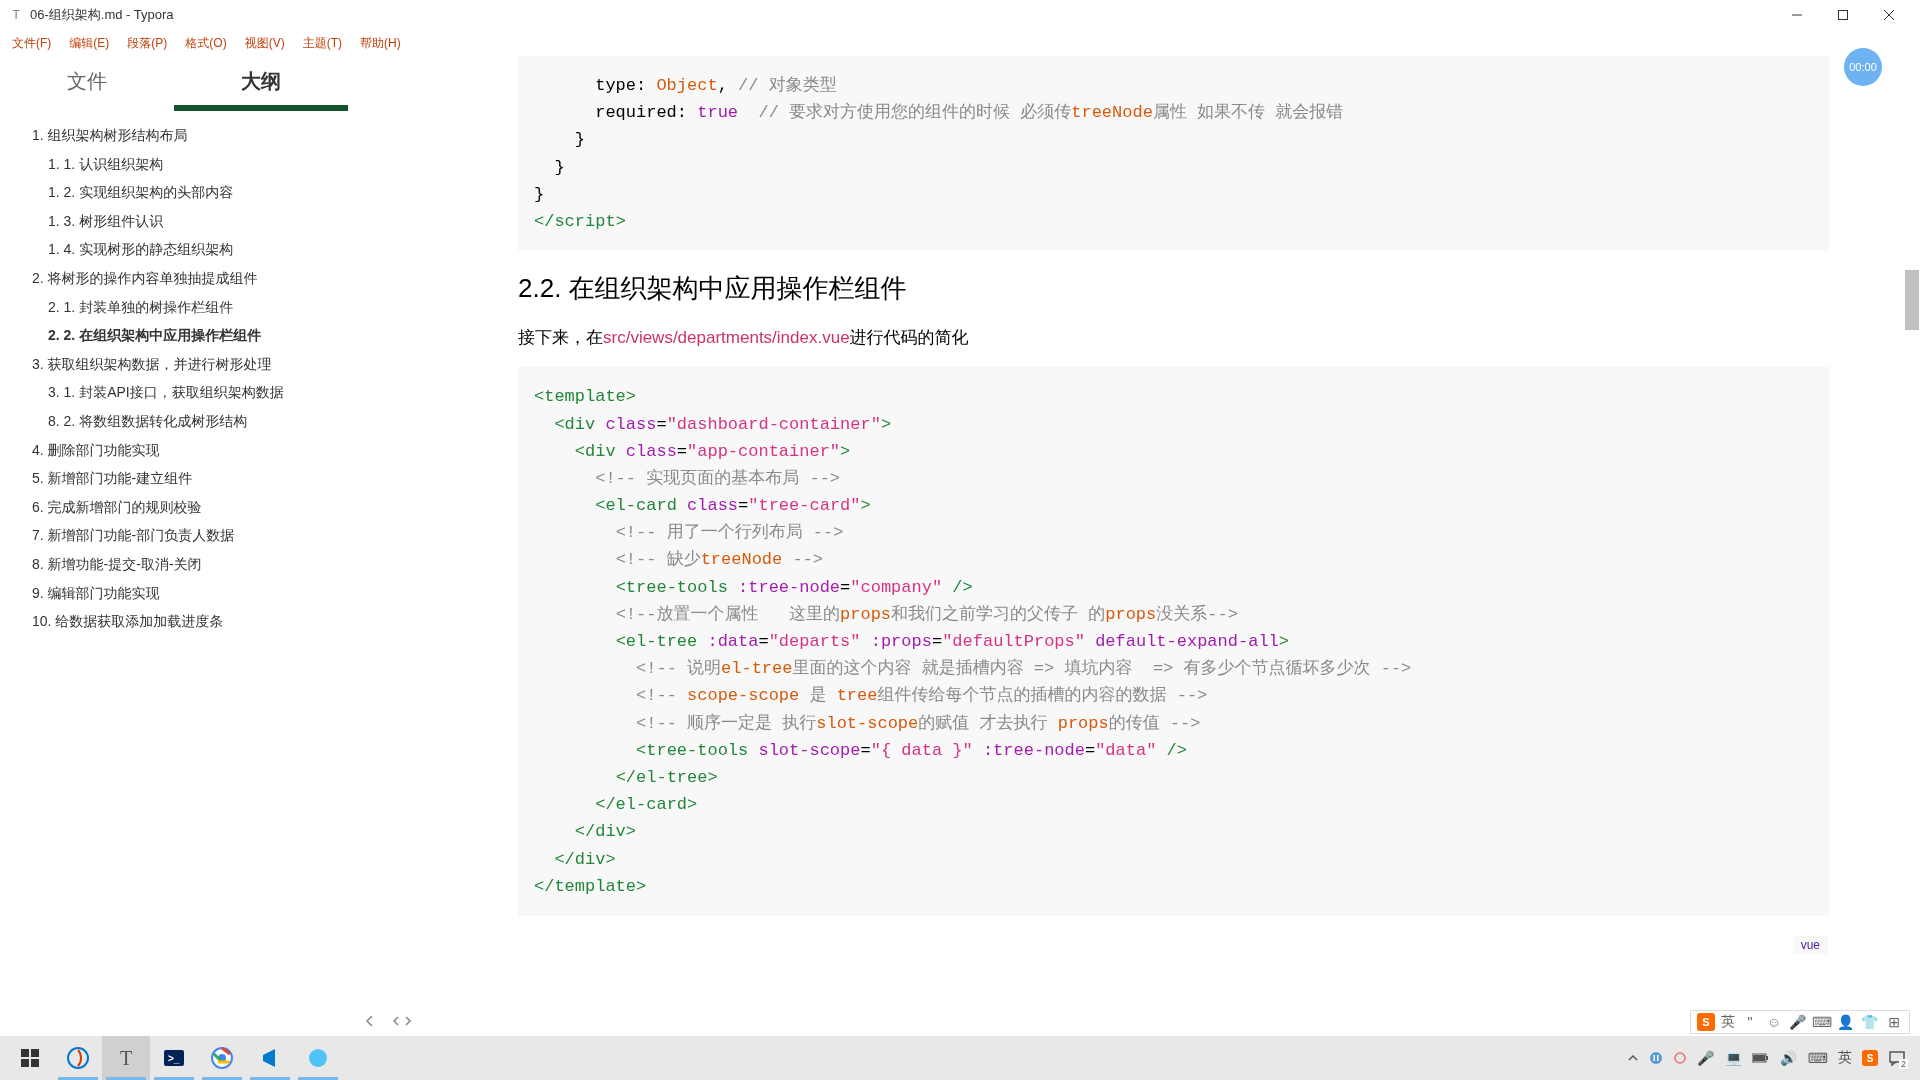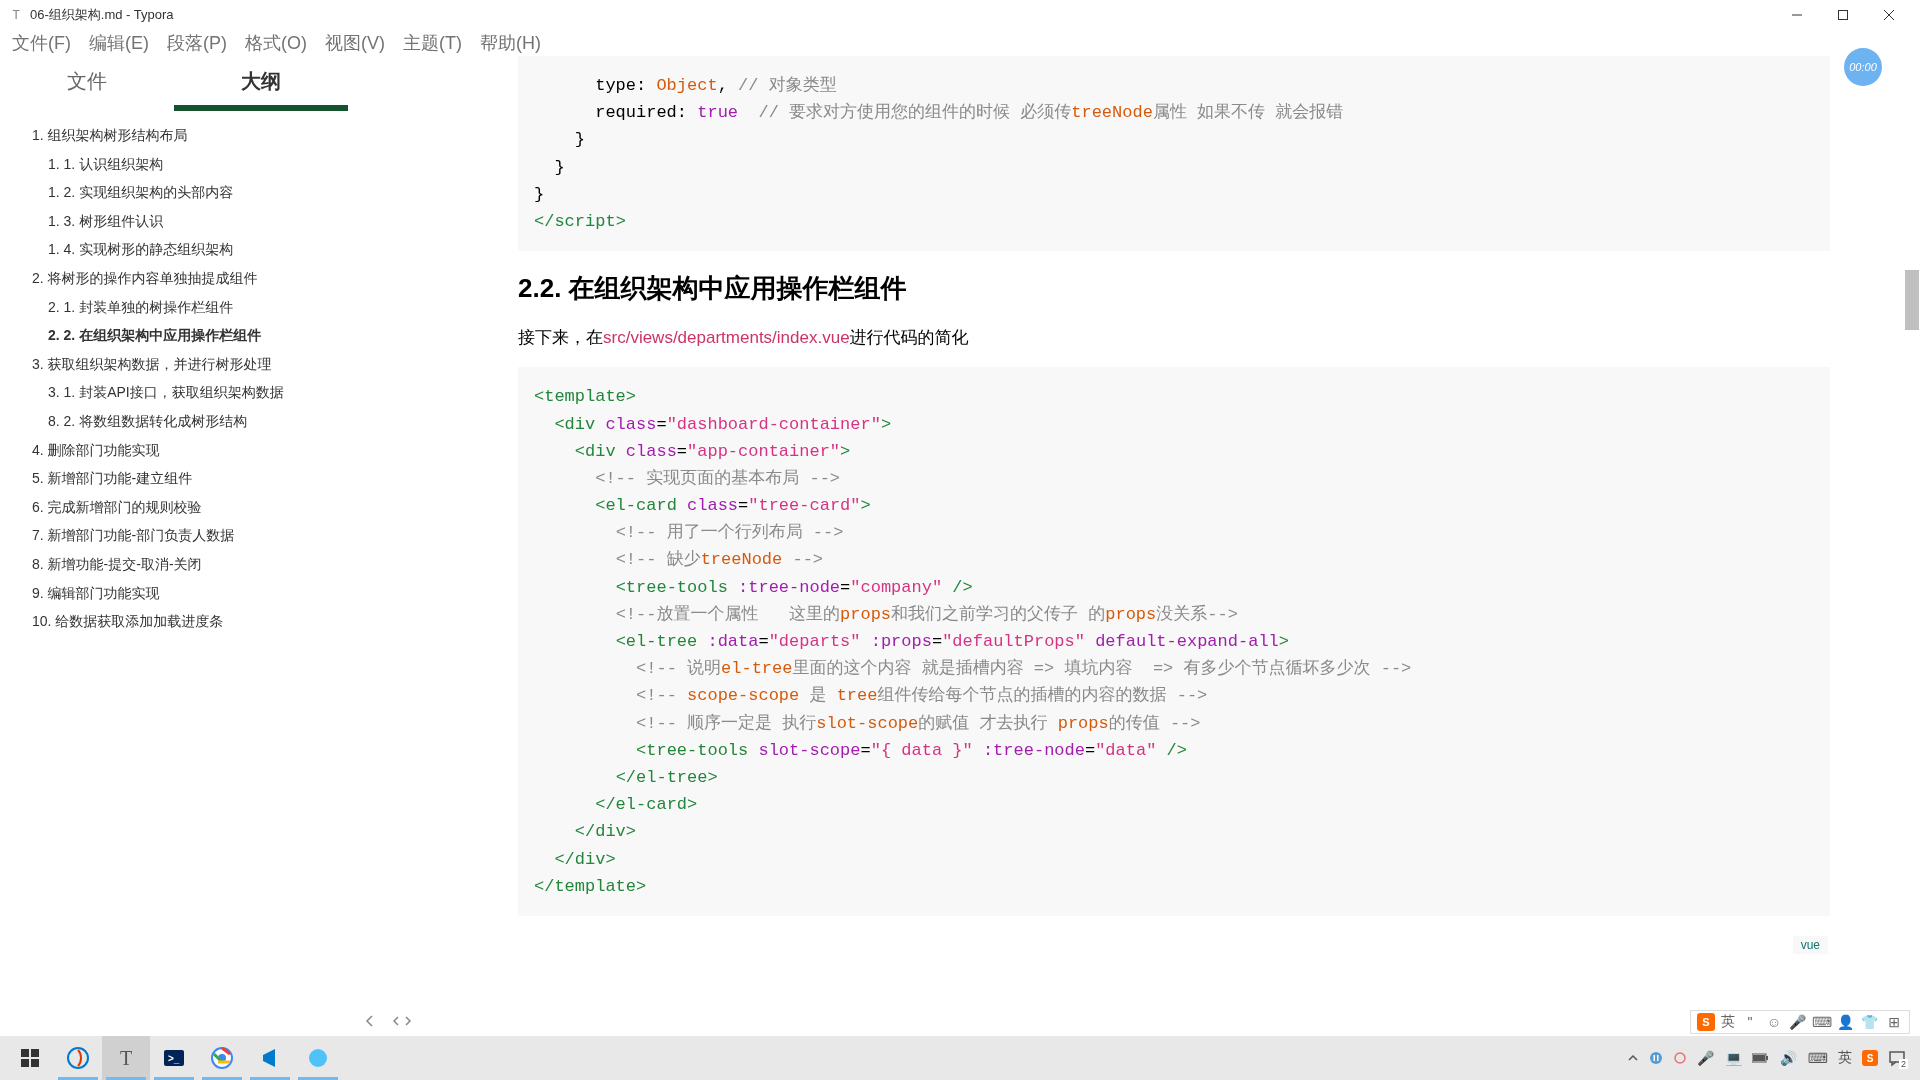--- a/index.html
+++ b/index.html
@@ -26,21 +26,21 @@
 .win-btn { width: 46px; height: 30px; display: flex; align-items: center; justify-content: center; color: #333; cursor: pointer; }
 
 .menubar {
   height: 26px;
   display: flex;
   align-items: center;
   padding: 0 4px;
   gap: 2px;
   background: #fff;
 }
-.menu-item { padding: 3px 8px; font-size: 18px; cursor: pointer; color: #737373; }
+.menu-item { padding: 3px 8px; font-size: 12px; cursor: pointer; color: #c2410c; }
 
 .main {
   display: flex;
   height: calc(100% - 30px - 26px - 44px);
 }
 
 .sidebar {
   width: 348px;
   background: #fff;
   display: flex;
@@ -81,29 +81,29 @@
 .code-block {
   background: #f8f8f8;
   padding: 16px;
   font-family: "Consolas", "Courier New", monospace;
   font-size: 17px;
   line-height: 1.6;
   white-space: pre;
   margin-bottom: 20px;
   overflow-x: auto;
 }
-.h2 { font-size: 26px; font-weight: bold; margin: 16px 0 18px; }
+.h2 { font-size: 26px; font-weight: normal; margin: 16px 0 18px; }
 .para { font-size: 17px; margin-bottom: 16px; line-height: 1.6; }
 .c-red { color: #cc3366; }
 .c-blue { color: #a21caf; }
 .c-green { color: #22863a; }
 .c-orange { color: #d65a0b; }
 .c-gray { color: #8a8a8a; }
 .c-str { color: #d63384; }
-.lang-tag { position: absolute; right: 92px; font-size: 12px; color: #0f766e; background: #f8f8f8; padding: 2px 8px; }
+.lang-tag { position: absolute; right: 92px; font-size: 12px; color: #4c1d95; background: #f8f8f8; padding: 2px 8px; }
 
 .bottom-toolbar {
   position: absolute;
   left: 348px;
   bottom: 44px;
   height: 30px;
   display: flex;
   align-items: center;
   gap: 14px;
   padding: 0 14px;
@@ -113,21 +113,21 @@
 
 .timer-badge {
   position: absolute;
   right: 38px;
   top: 48px;
   width: 38px; height: 38px;
   border-radius: 50%;
   background: #6db3f2;
   color: #fff;
   font-size: 11px;
-  display: flex; align-items: center; justify-content: center; font-style: italic;
+  display: flex; align-items: center; justify-content: center;
 }
 
 .taskbar {
   position: absolute;
   left: 0; right: 0; bottom: 0;
   height: 44px;
   background: #e8e8e8;
   display: flex;
   align-items: center;
   justify-content: space-between;

